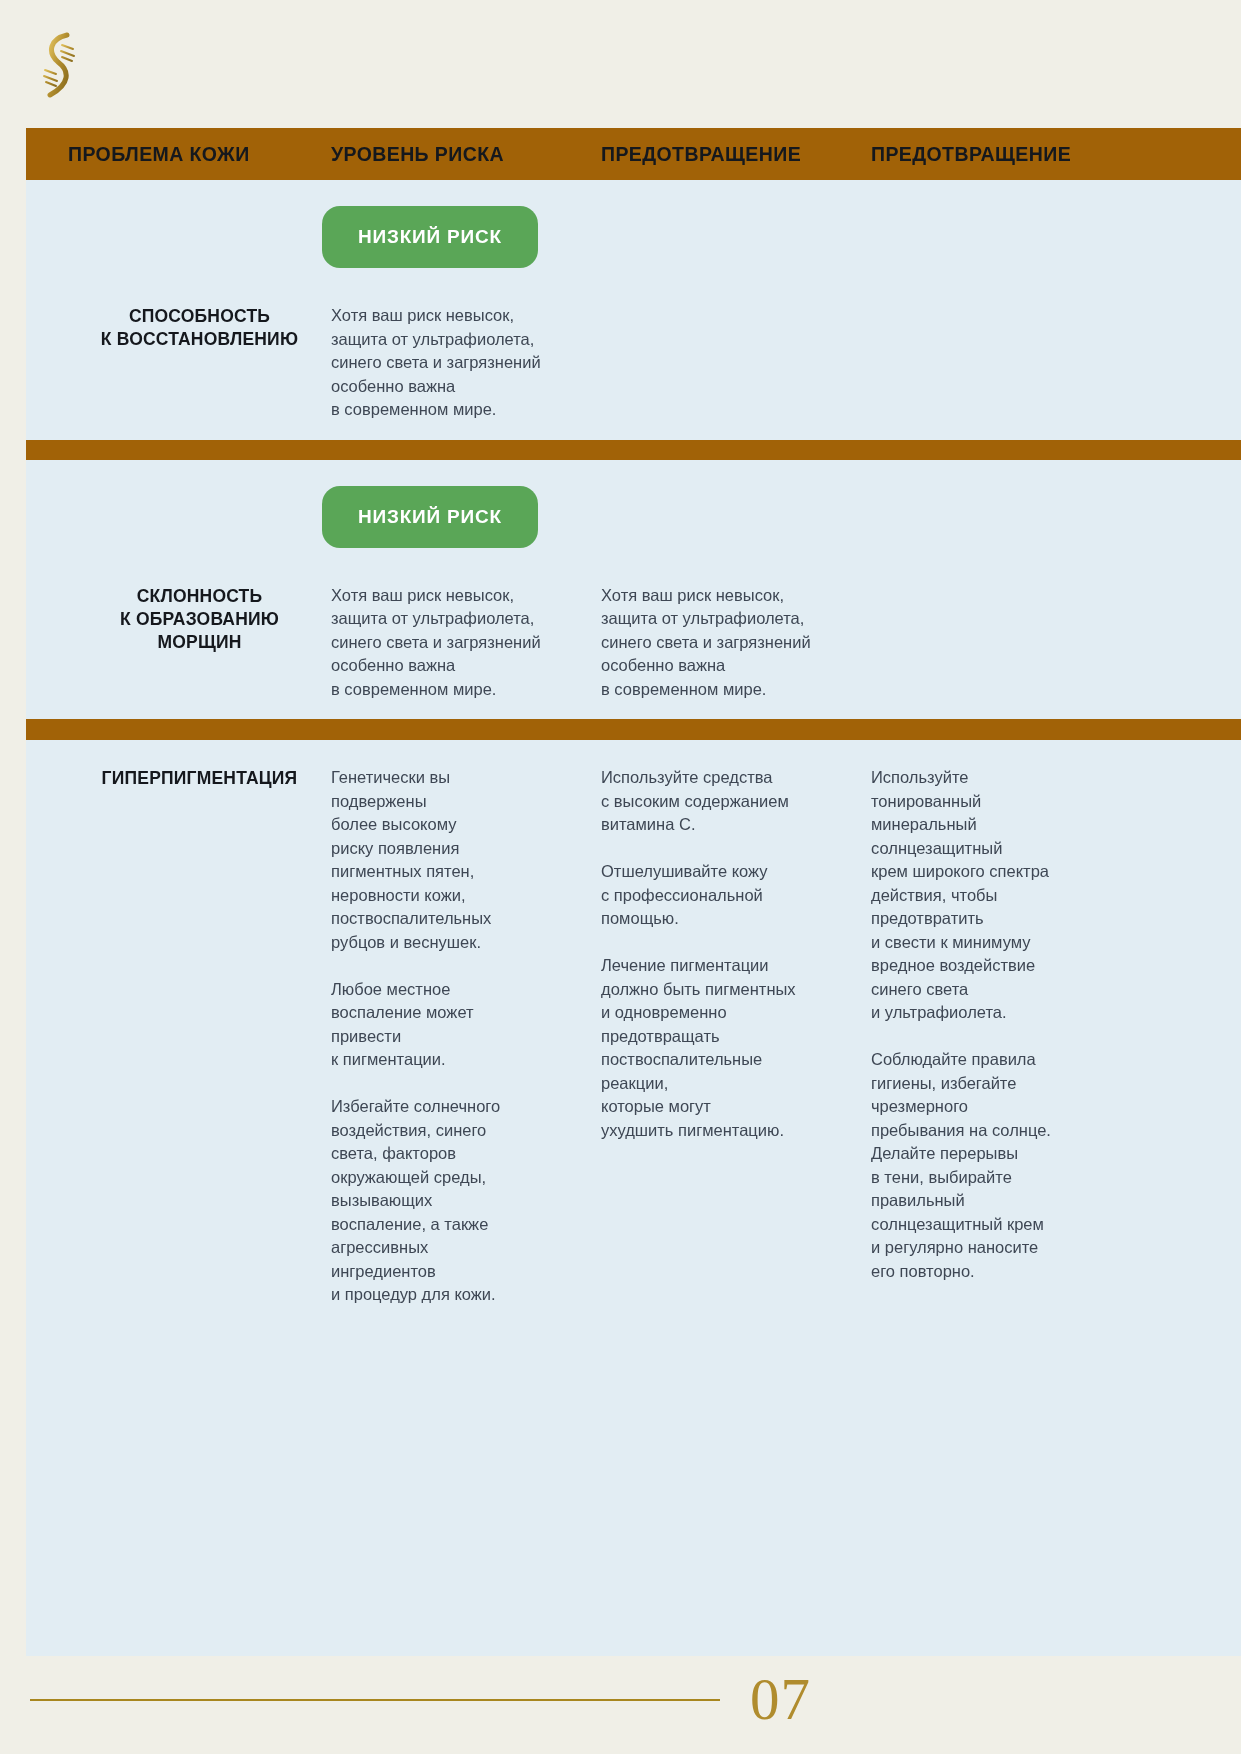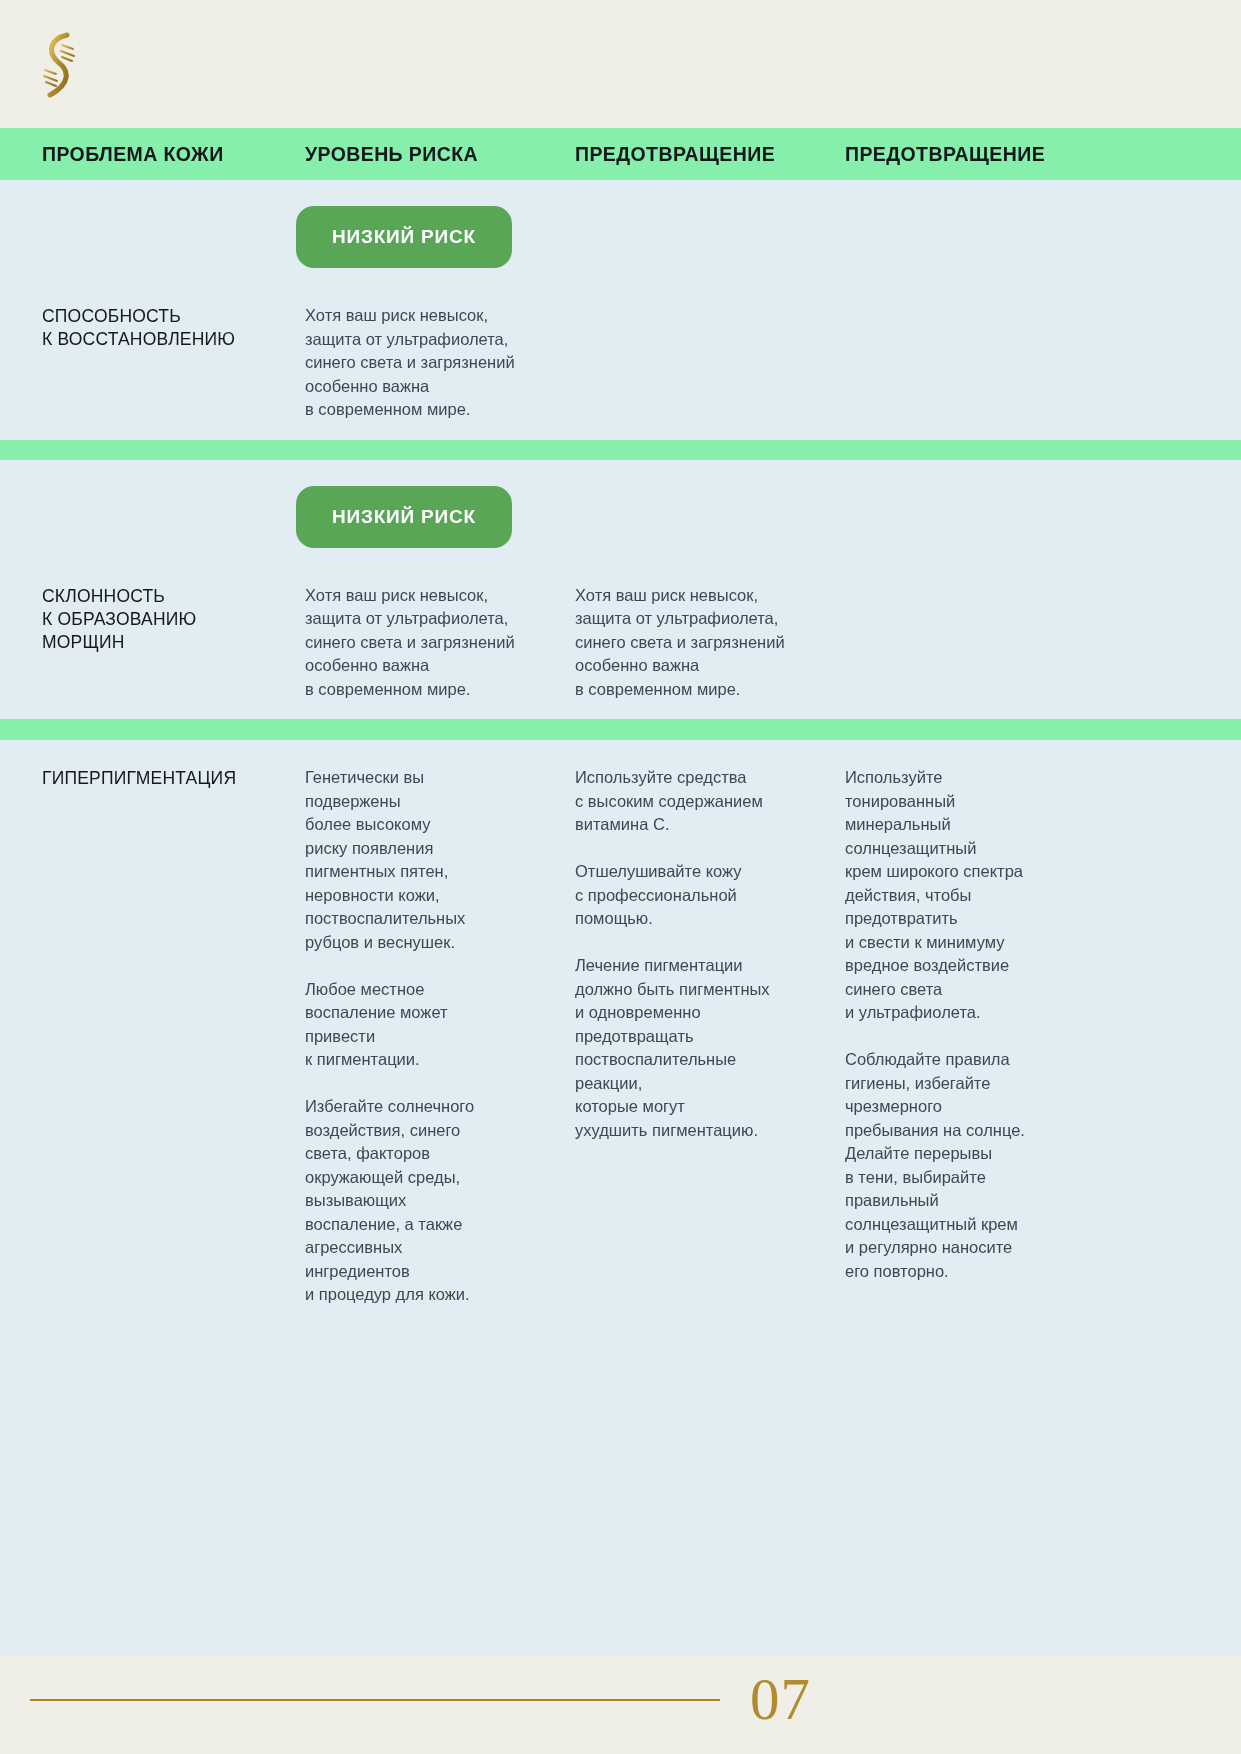--- a/index.html
+++ b/index.html
@@ -5,21 +5,21 @@
   * { margin:0; padding:0; box-sizing:border-box; }
   html,body { width:1241px; height:1754px; }
   body {
     background:#f0efe7;
     font-family:"Liberation Sans", sans-serif;
     position:relative;
     overflow:hidden;
   }
   .logo { position:absolute; top:32px; left:40px; width:38px; height:66px; }
 
-  .table-wrap { margin-top:128px; background:#86efac; }
+  .table-wrap { margin-top:128px; background:#a16207;margin-left:26px; }
 
   .grid {
     display:grid;
     grid-template-columns:263px 270px 270px 1fr;
     padding:0 42px 0 42px;
   }
   .header-band { height:52px; align-items:center; }
   .header-band .hcell {
     font-size:19.5px; font-weight:bold; color:#15181d; letter-spacing:.4px;
     white-space:nowrap;
@@ -44,22 +44,22 @@
   }
   .badge-low  { background:#5aa657; }
   .badge-high { background:#f4716b; }
 
   .cell {
     font-size:16.5px; line-height:23.5px; color:#3e4754;
     white-space:pre-line;
     padding-right:14px;
   }
   .problem {
-    font-weight:normal; font-size:17.5px; line-height:23px; color:#15181d;
-    letter-spacing:.2px; white-space:pre-line; padding-top:1px;
+    font-weight:bold; font-size:17.5px; line-height:23px; color:#15181d;
+    letter-spacing:.2px; white-space:pre-line; padding-top:1px;text-align:center;
   }
 
   .footer { display:flex; align-items:center; margin-top:14px; }
   .footer-line { height:2px; width:690px; margin-left:30px; background:#a8861f; }
   .page-num {
     font-family:"Liberation Serif", serif;
     font-size:59px; color:#b08c2e; margin-left:30px; letter-spacing:1px;
     line-height:1;
   }
 </style>

